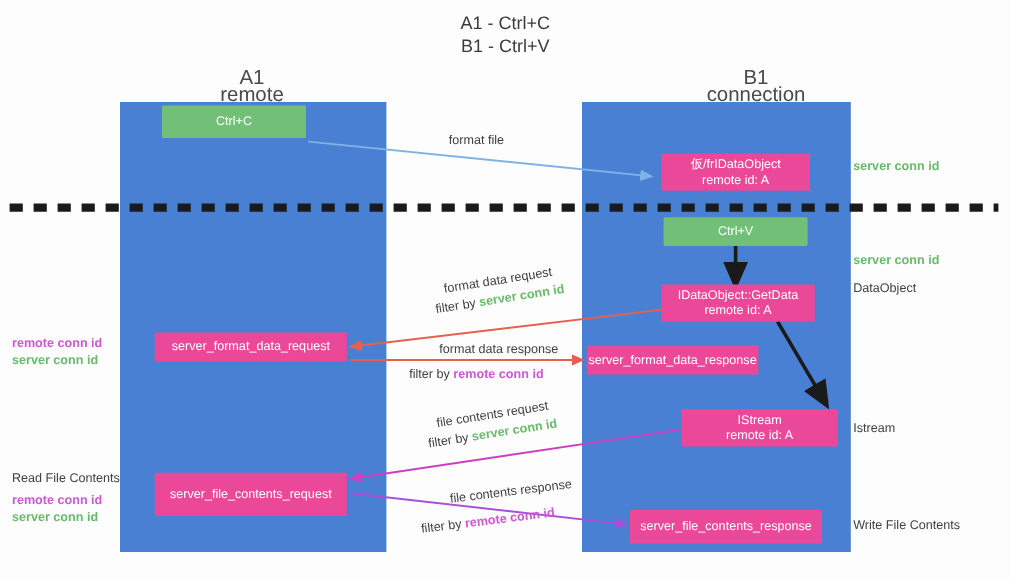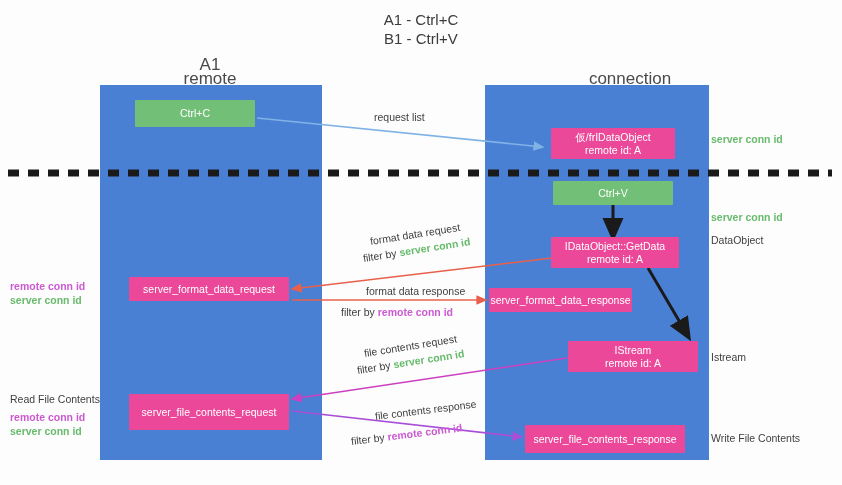--- a/index.html
+++ b/index.html
@@ -85,20 +85,21 @@
 </head>
 <body>
 
 <div id="stage">
 
   <div class="title" style="top:10px;">A1 - Ctrl+C</div>
   <div class="title" style="top:29px;">B1 - Ctrl+V</div>
 
   <div class="col-head" style="left:120px; top:58px; width:180px;">A1</div>
   <div class="col-head" style="left:120px; top:72px; width:180px;">remote</div>
+  <div class="col-head" style="left:540px; top:58px; width:180px;">B1</div>
   <div class="col-head" style="left:540px; top:72px; width:180px;">connection</div>
 
   <div class="lane" style="left:100px; top:85px; width:222px; height:375px;"></div>
   <div class="lane" style="left:485px; top:85px; width:224px; height:375px;"></div>
 
   <svg class="overlay" viewBox="0 0 842 485">
     <defs>
       <marker id="ah-blue" markerWidth="7" markerHeight="7" refX="6" refY="3" orient="auto">
         <path d="M0,0 L7,3 L0,6 z" fill="#7fb2e5"></path>
       </marker>
@@ -126,21 +127,21 @@
 
     <line x1="552" y1="258" x2="292" y2="289" stroke="#e8604c" stroke-width="1.6" marker-end="url(#ah-red)"></line>
 
     <line x1="292" y1="300" x2="486" y2="300" stroke="#e8604c" stroke-width="1.6" marker-end="url(#ah-red)"></line>
 
     <line x1="567" y1="358" x2="292" y2="399" stroke="#cc3fc0" stroke-width="1.6" marker-end="url(#ah-magenta)"></line>
 
     <line x1="292" y1="411" x2="522" y2="437" stroke="#a84ed8" stroke-width="1.6" marker-end="url(#ah-purple)"></line>
   </svg>
 
-  <div class="box green" style="left:135px; top:100px; width:120px; height:27px;">
+  <div class="box green" style="left:135px; top:88px; width:120px; height:27px;">
     <span>Ctrl+C</span>
   </div>
 
   <div class="box orange" style="left:551px; top:128px; width:124px; height:31px;">
     <span>仮/frIDataObject</span>
     <span>remote id: A</span>
   </div>
 
   <div class="box green" style="left:553px; top:181px; width:120px; height:24px;">
     <span>Ctrl+V</span>
@@ -165,21 +166,21 @@
   </div>
 
   <div class="box orange" style="left:129px; top:394px; width:160px; height:36px;">
     <span>server_file_contents_request</span>
   </div>
 
   <div class="box orange" style="left:525px; top:425px; width:160px; height:28px;">
     <span>server_file_contents_response</span>
   </div>
 
-  <div class="arrow-label" style="left:374px; top:110px;">request list</div>
+  <div class="arrow-label" style="left:374px; top:110px;">format file</div>
 
   <div class="arrow-label rot-9" style="left:370px; top:234px;">format data request</div>
   <div class="arrow-label rot-9" style="left:363px; top:251px;"><span>filter by </span><span class="g">server conn id</span></div>
 
   <div class="arrow-label" style="left:366px; top:284px;">format data response</div>
   <div class="arrow-label" style="left:341px; top:305px;"><span>filter by </span><span class="p">remote conn id</span></div>
 
   <div class="arrow-label rot-9" style="left:364px; top:346px;">file contents request</div>
   <div class="arrow-label rot-9" style="left:357px; top:363px;"><span>filter by </span><span class="g">server conn id</span></div>
 

